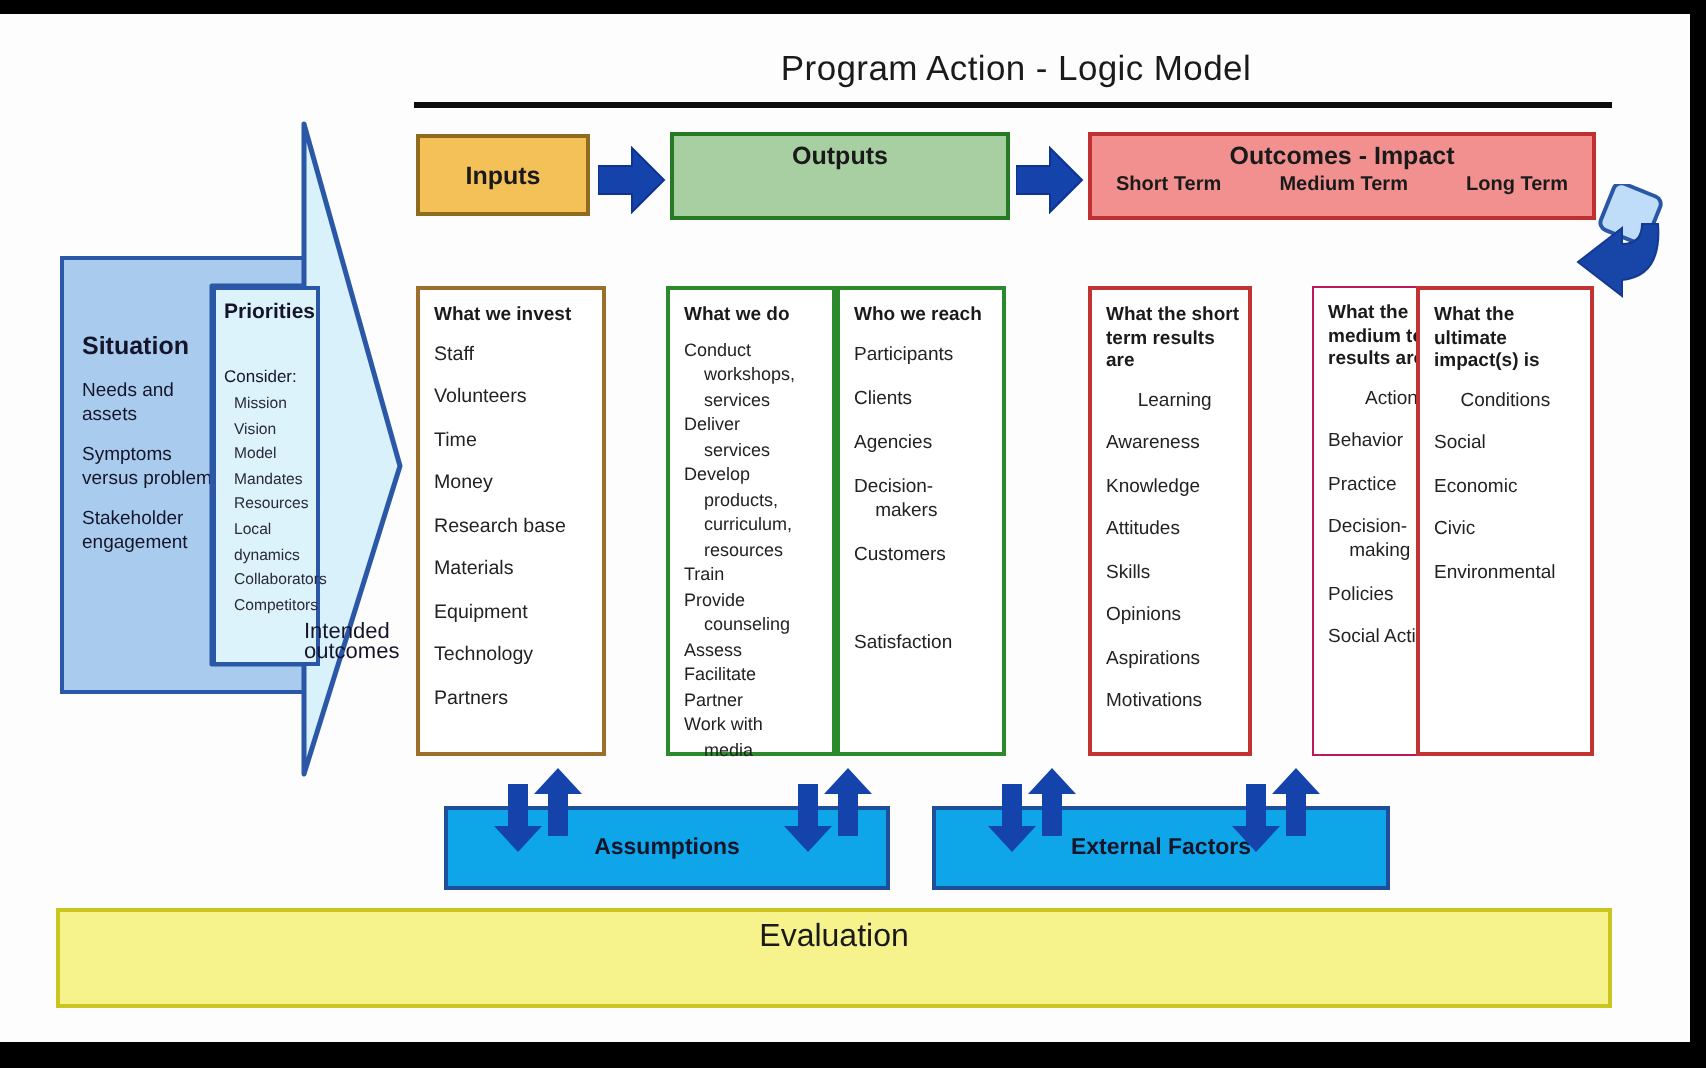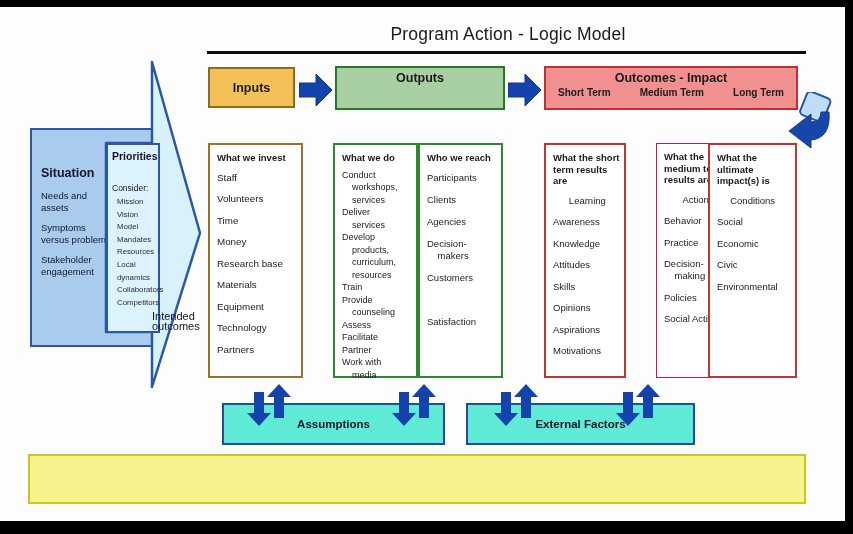--- a/index.html
+++ b/index.html
@@ -42,21 +42,21 @@
   #col-do .col-head{margin-bottom:5px;}
   #col-do .li{font-size:9px;line-height:12.5px;}
   #col-reach{left:418px;width:85px;border:2.5px solid #2c8a2c;}
   #col-reach .li{font-size:9.5px;line-height:12px;margin-bottom:10px;}
   #col-reach .li:empty{height:12px;}
   #col-short{left:544px;width:82px;border:2px solid #c23434;}
   #col-medium{left:656px;width:82px;border:1px solid #be185d;}
   #col-long{left:708px;width:89px;border:2px solid #c23434;}
   #col-short .li,#col-medium .li,#col-long .li{font-size:9.5px;line-height:12px;margin-bottom:9.5px;}
   
-  .bluebar{box-sizing:border-box;top:403px;height:42px;background:#5eead4;border:2.5px solid #1f4e9c;
+  .bluebar{box-sizing:border-box;top:403px;height:42px;background:#0ea5e9;border:2.5px solid #1f4e9c;
            display:flex;align-items:center;justify-content:center;font-weight:bold;font-size:11.5px;color:#15152a;}
   #assumptions-box{left:222px;width:223px;}
   #external-box{left:466px;width:229px;}
   
   #evaluation-box{left:28px;top:454px;width:778px;height:50px;background:#f6f28c;border:2px solid #c9c61f;
                   box-sizing:border-box;text-align:center;}
   #evaluation-box .eval-head{font-size:16px;margin-top:4px;}
   #evaluation-box .eval-sub{font-size:11px;margin-top:3px;}
 </style>
 </head>
@@ -234,19 +234,20 @@
   <svg class="abs double-arrow" style="left:492px;top:384px;" width="48" height="42" viewBox="0 0 48 42">
     <polygon points="34,0 46,13 39,13 39,34 29,34 29,13 22,13" fill="#1443ac"></polygon>
     <polygon points="9,8 19,8 19,29 26,29 14,42 2,29 9,29" fill="#1443ac"></polygon>
   </svg>
   <svg class="abs double-arrow" style="left:614px;top:384px;" width="48" height="42" viewBox="0 0 48 42">
     <polygon points="34,0 46,13 39,13 39,34 29,34 29,13 22,13" fill="#1443ac"></polygon>
     <polygon points="9,8 19,8 19,29 26,29 14,42 2,29 9,29" fill="#1443ac"></polygon>
   </svg>
 
   <div id="evaluation-box" class="abs">
+    <div class="eval-head">Evaluation</div>
   </div>
 
   <div class="abs bar" style="left:0;top:0;width:853px;height:7px;"></div>
   <div class="abs bar" style="left:0;top:521px;width:853px;height:13px;"></div>
   <div class="abs bar" style="left:845px;top:0;width:8px;height:534px;"></div>
 
 </div>
 
 </body></html>

